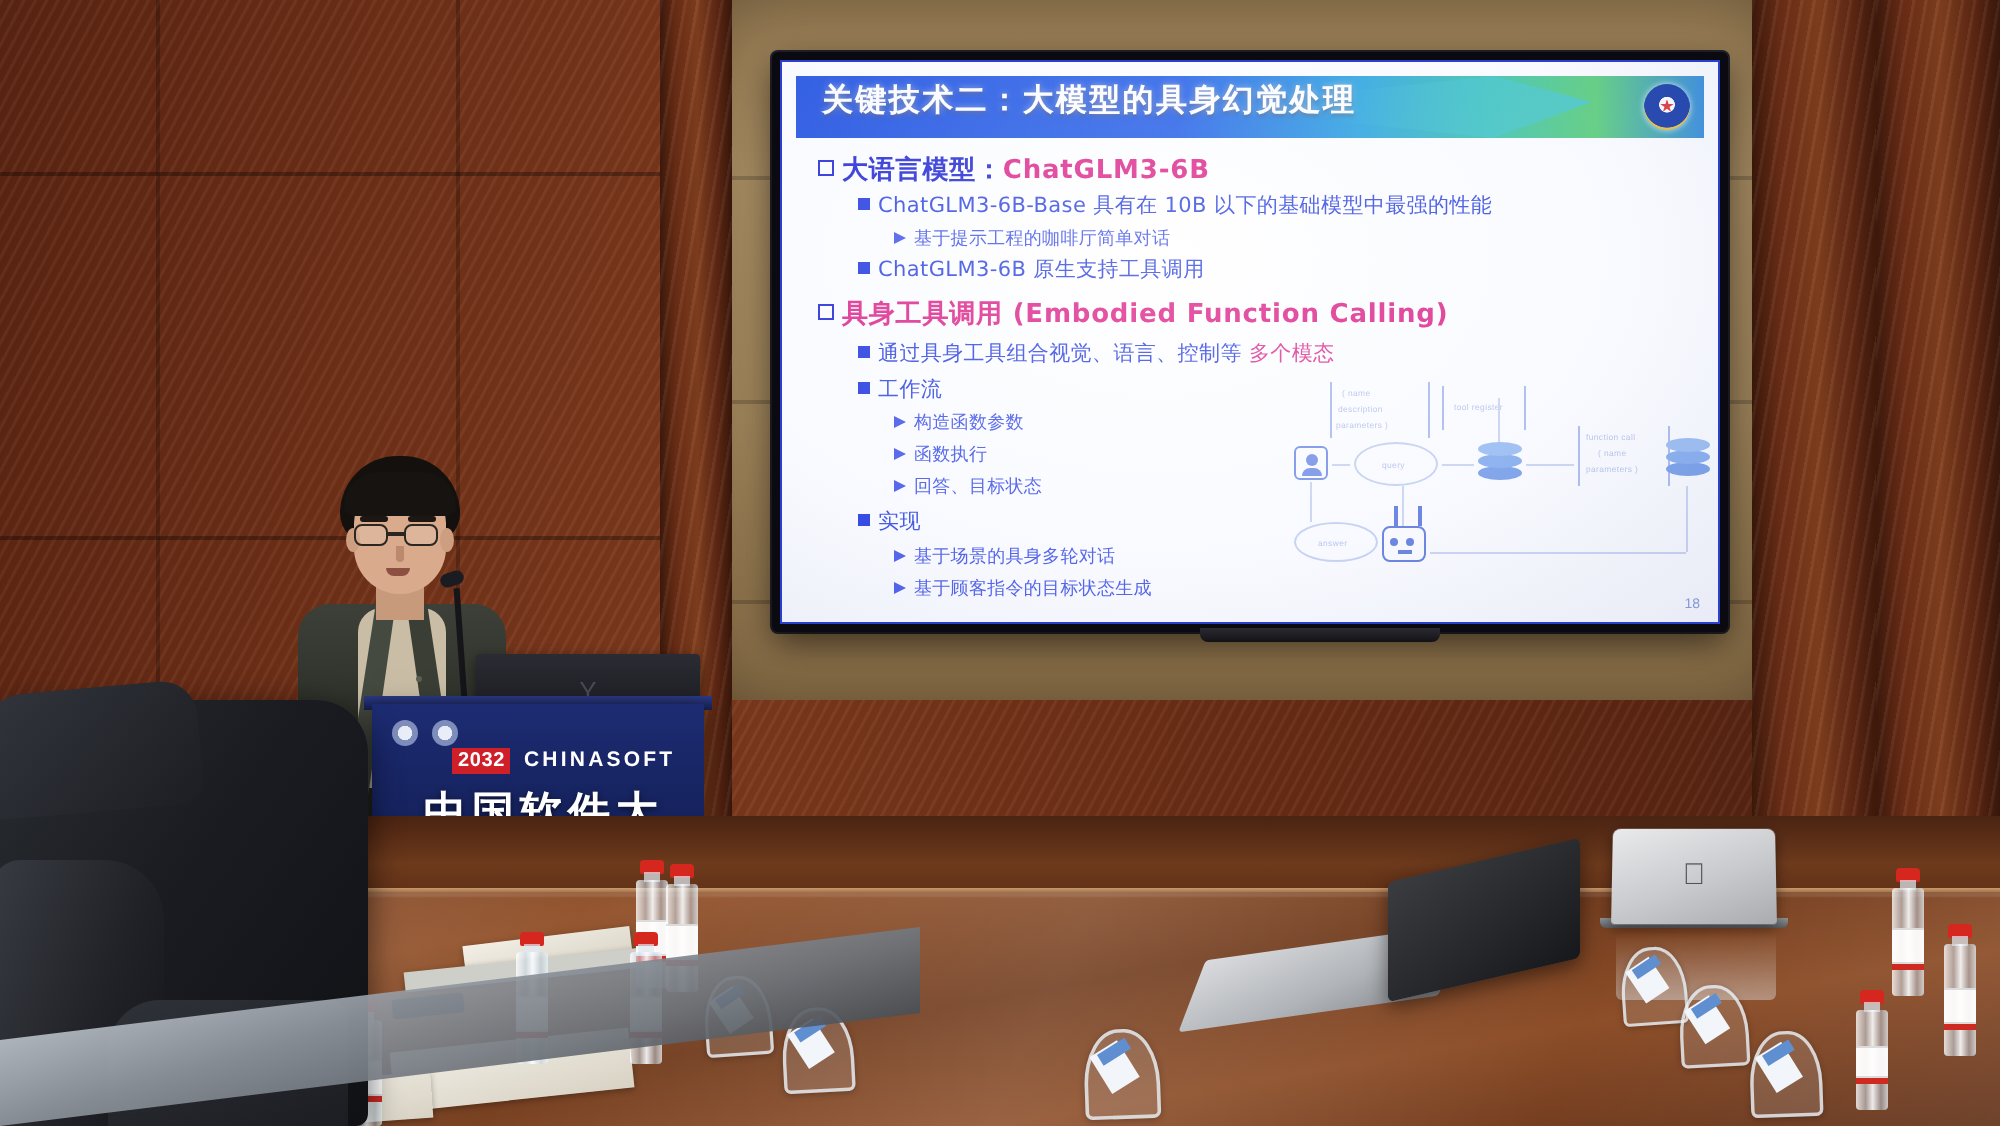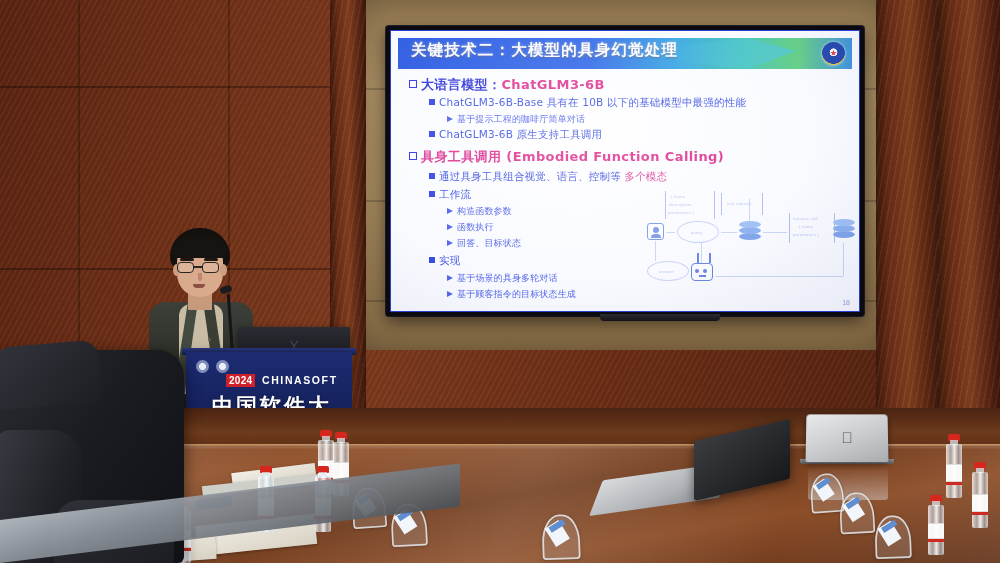--- a/index.html
+++ b/index.html
@@ -410,21 +410,21 @@
   </div>
 
   <div class="legion-lid">
     <div class="legion-logo">Y</div>
   </div>
 
   <div class="podium-top"></div>
   <div class="podium-body">
     <div class="pod-logo" style="left:10px;"></div>
     <div class="pod-logo" style="left:30px;"></div>
-    <div class="pod-2023">2024</div>
+    <div class="pod-2023">2032</div>
     <div class="pod-chinasoft">CHINASOFT</div>
     <div class="pod-cn">中国软件大会</div>
   </div>
 
   <div class="table-back"></div>
   <div class="table-edge"></div>
   <div class="table-main"></div>
   <div class="table-gloss"></div>
 
   <div class="paper" style="left:196px;top:520px;width:120px;height:30px;transform:rotate(-6deg);"></div>

